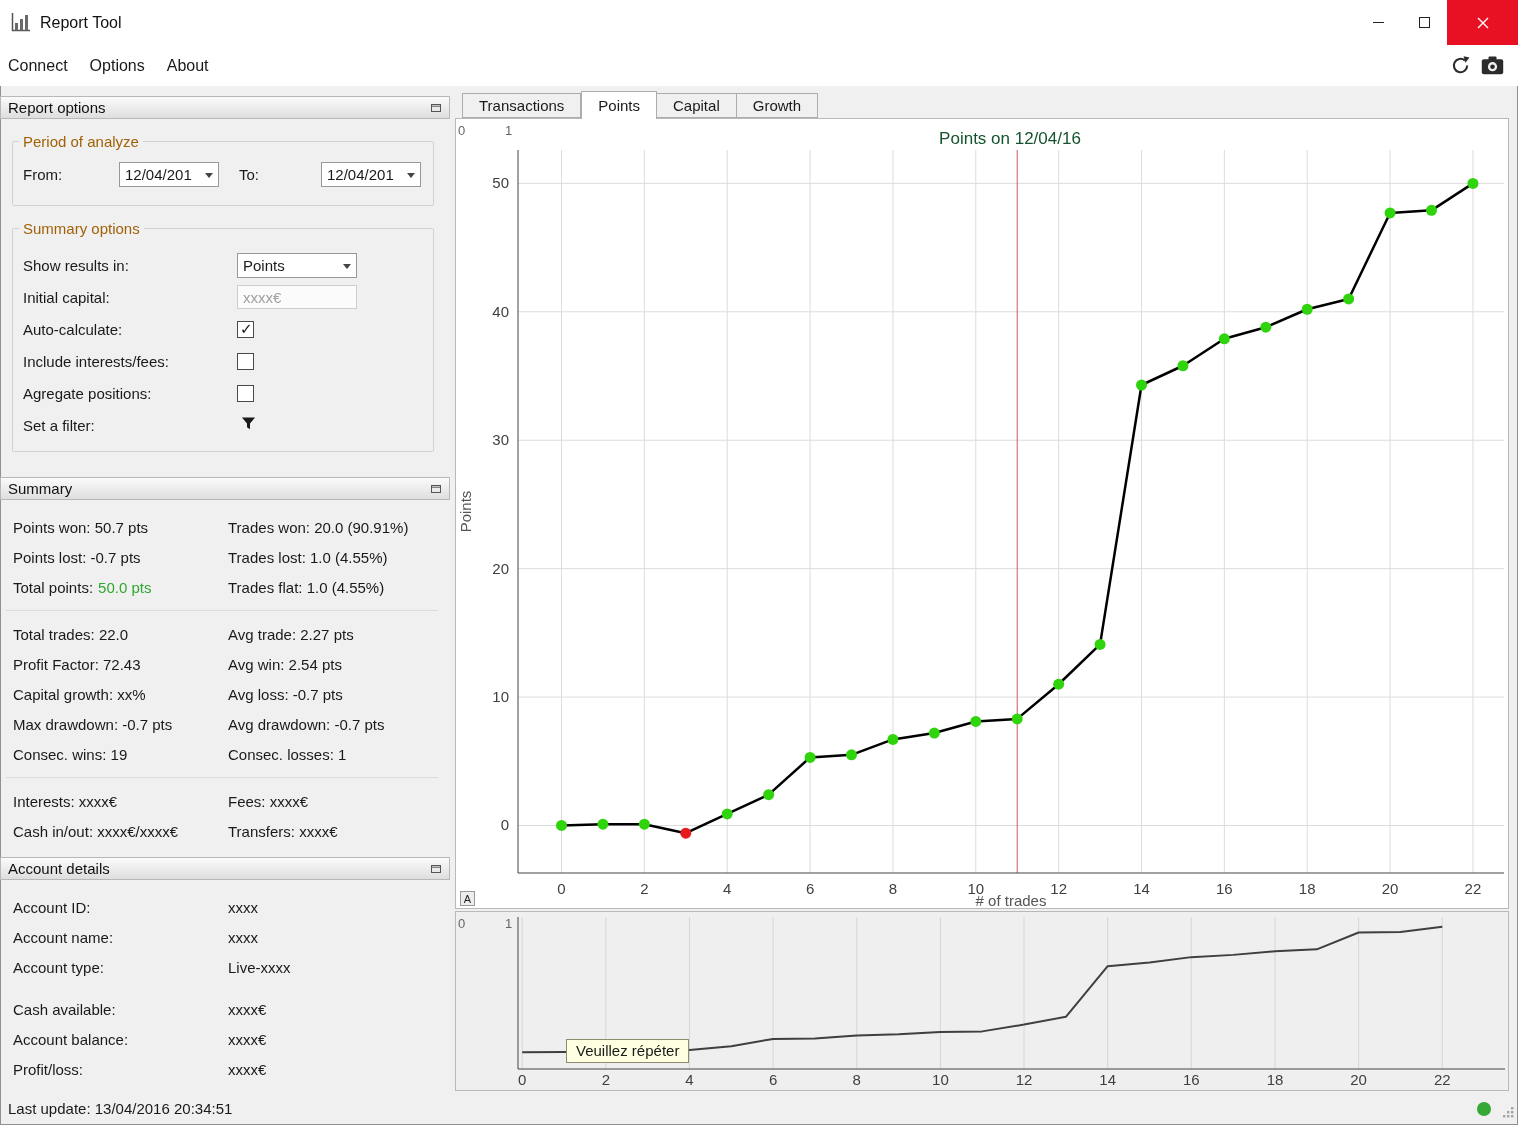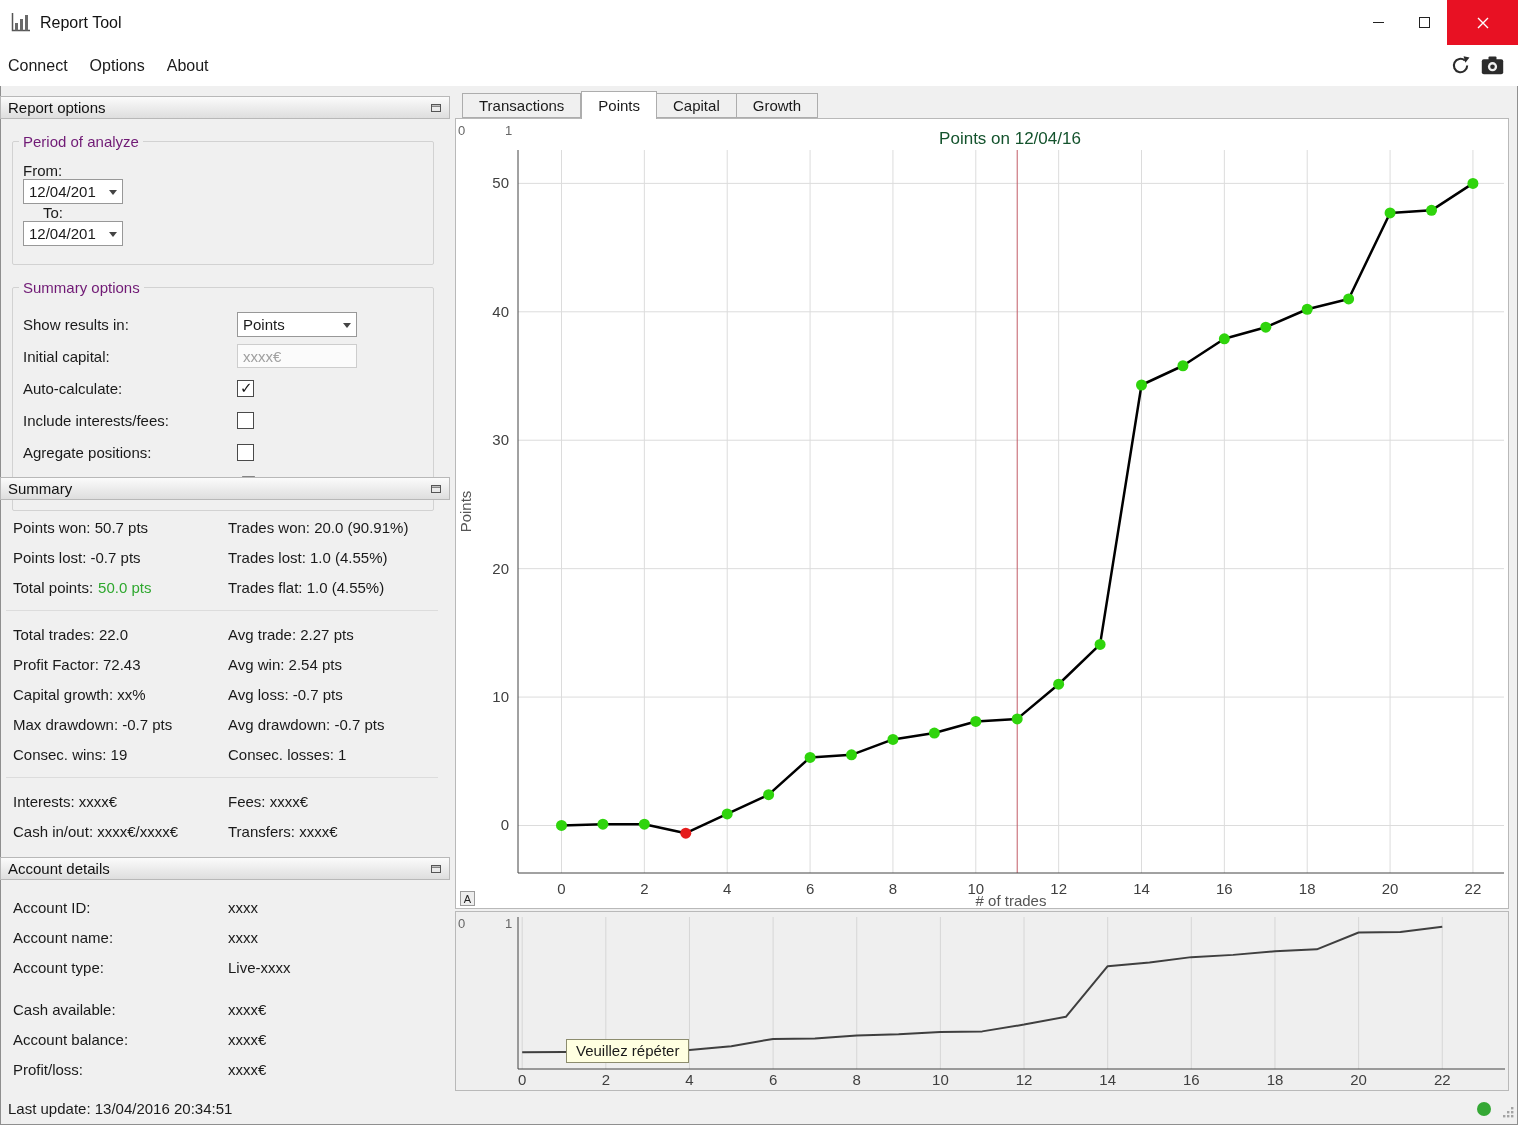--- a/index.html
+++ b/index.html
@@ -27,23 +27,23 @@
   
   .panel { position:absolute; left:0; width:450px; }
   .panel-header { height:23px; background:linear-gradient(#fbfbfb,#dedede); border:1px solid #b8b8b8;
                   display:flex; align-items:center; justify-content:space-between; padding:0 7px; }
   .panel-header .ph-title { font-size:15px; color:#111; }
   .panel-report { top:96px; }
   .panel-summary { top:477px; }
   .panel-account { top:857px; }
 
   fieldset.group { border:1px solid #d2d2d2; border-radius:2px; margin:14px 16px 0 12px; padding:4px 0 10px 0; }
-  fieldset.group legend { font-size:15px; color:#701a75; margin-left:6px; padding:0 4px; }
-
-  .period-row { display:flex; align-items:flex-start; padding:8px 8px 8px 10px;flex-direction:column; }
+  fieldset.group legend { font-size:15px; color:#a16207; margin-left:6px; padding:0 4px; }
+
+  .period-row { display:flex; align-items:center; padding:8px 8px 8px 10px; }
   .lbl-from { width:96px; }
   .lbl-to { width:82px; margin-left:20px; }
 
   .opt-row { display:flex; align-items:center; height:32px; padding-left:10px; }
   .opt-row:first-of-type { margin-top:8px; }
   .opt-label { width:214px; }
 
   .combo { height:25px; background:#fff; border:1px solid #989898; display:flex; align-items:center;
            padding:0 18px 0 5px; position:relative; overflow:hidden; white-space:nowrap; }
   .combo .chev { position:absolute; right:5px; top:10px; width:0; height:0;

